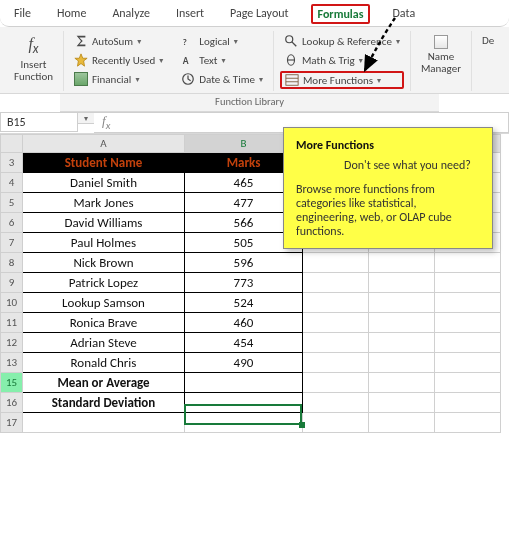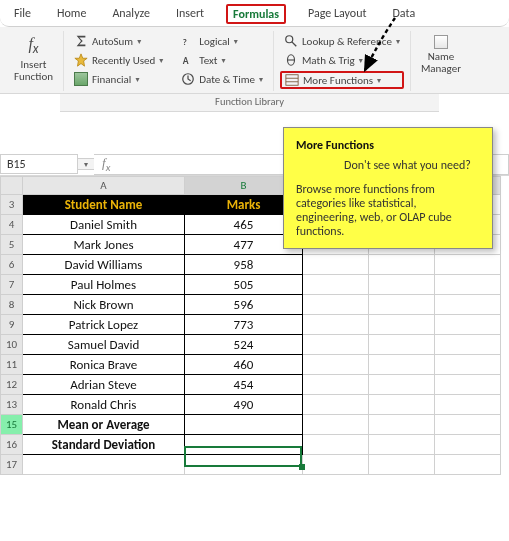--- a/index.html
+++ b/index.html
@@ -18,41 +18,41 @@
   .big-btn .lbl { font-size: 11px; color: #444; text-align: center; line-height: 12px; }
   .small-list { display: flex; flex-direction: column; gap: 3px; }
   .small-btn { display: flex; align-items: center; gap: 4px; font-size: 11px; color: #444; padding: 1px 4px; cursor: pointer; white-space: nowrap; }
   .small-btn .caret { font-size: 8px; color: #666; }
   .chunk-row { display: flex; gap: 10px; }
   .highlighted-btn { border: 2px solid #d11515; border-radius: 2px; padding: 0px 3px; }
 
   .ribbon-grouplabel { background:#f3f3f3; border-bottom:1px solid #d8d8d8; text-align:center; font-size:10.5px; color:#666; padding: 1px 0 3px 0; margin-left: 60px; margin-right: 70px; }
 
   
-  .fbar-row { display: flex; align-items: center; border-bottom: 1px solid #d8d8d8; margin-top: 42px; }
+  .fbar-row { display: flex; align-items: flex-start; border-bottom: 1px solid #d8d8d8; }
   .namebox { width: 78px; border: 1px solid #cfcfcf; background: #fff; font-size: 12px; padding: 2px 6px; color: #333; }
   .dd-caret { width: 16px; border-top:1px solid #cfcfcf; border-bottom:1px solid #cfcfcf; background:#f3f3f3; display:flex; align-items:center; justify-content:center; font-size:8px; color:#666; }
   .fxarea { flex:1; display:flex; align-items:center; border: 1px solid #cfcfcf; border-left:none; }
   .fxicon { font-style: italic; font-family: "Times New Roman", serif; color:#888; padding: 0 8px; font-size:13px;}
   .fbar { flex:1; border:none; outline:none; font-size:12px; padding:2px; background:#fff; }
 
   
   .grid-wrap { position: relative; }
   .selbox { width: 22px; background:#e6e6e6; border:1px solid #cfcfcf; }
   table { border-collapse: collapse; table-layout: fixed; }
   th.colhead, td.rowhead { background: #e6e6e6; border: 1px solid #cfcfcf; font-weight: normal; font-size: 11px; color:#555; text-align:center; }
   th.colhead { height: 18px; }
   td.rowhead { width: 22px; }
   .colA { width: 162px; }
   .colB { width: 118px; }
   .colC { width: 66px; }
   .colD { width: 66px; }
   .colE { width: 66px; }
   td.cell { border: 1px solid #d0d0d0; font-size: 13px; height: 20px; padding: 0 4px; background:#fff; text-align:center; color:#111; }
-  tr.hrow td.cellA, tr.hrow td.cellB { background:#000; color:#eab308; font-weight:700; }
+  tr.hrow td.cellA, tr.hrow td.cellB { background:#000; color:#c2410c; font-weight:700; }
   td.cellA { text-align:center; }
   td.cellB { }
   .bordered td.cellA, .bordered td.cellB { border: 1px solid #000; }
   .green-label { background:#00a55a; color:#fff; font-weight:700; text-align:center; }
   td.rowhead.sel { background:#86efac; color:#187a3a; }
   th.colhead.sel { background:#d3d3d3; color:#187a3a; }
 
   
   .active-outline { position:absolute; border:2px solid #187a3a; pointer-events:none; }
   .fill-handle { position:absolute; width:6px; height:6px; background:#187a3a; }
@@ -73,22 +73,22 @@
   svg.svgico { width:14px; height:14px; }
 </style>
 </head>
 <body>
 
 <div class="tabs">
   <div class="tab">File</div>
   <div class="tab">Home</div>
   <div class="tab">Analyze</div>
   <div class="tab">Insert</div>
+  <div class="tab">Page Layout</div>
   <div class="tab active">Formulas</div>
-  <div class="tab">Page Layout</div>
   <div class="tab">Data</div>
 </div>
 
 <div class="ribbon">
 
   <div class="chunk">
     <div class="big-btn">
       <span class="ico ico-fx">f<sub>x</sub></span>
       <span class="lbl" style="white-space:pre-line;">Insert
 Function</span>
@@ -174,20 +174,27 @@
       </div>
     </div>
   </div>
 
   <div class="chunk">
     <div class="big-btn">
       <span class="ico ico-tag"></span>
       <span class="lbl" style="white-space:pre-line;">Name
 Manager</span>
     </div>
+  </div>
+  <div class="chunk" style="padding-right:0;border:none;">
+    <div class="small-list">
+        <div class="small-btn">
+          <span>De</span>
+        </div>
+      </div>
   </div>
 </div>
 <div class="ribbon-grouplabel">Function Library</div>
 
 <div class="fbar-row">
   <input class="namebox" value="B15" style="">
   <div class="dd-caret">▾</div>
   <div class="fxarea">
     <span class="fxicon">f<sub>x</sub></span>
     <input class="fbar" style="">
@@ -235,21 +242,21 @@
           <td class="rowhead">5</td>
           <td class="cell cellA">Mark Jones</td>
           <td class="cell cellB">477</td>
           <td class="cell"></td>
           <td class="cell"></td>
           <td class="cell"></td>
         </tr>
   <tr class="bordered">
           <td class="rowhead">6</td>
           <td class="cell cellA">David Williams</td>
-          <td class="cell cellB">958</td>
+          <td class="cell cellB">566</td>
           <td class="cell"></td>
           <td class="cell"></td>
           <td class="cell"></td>
         </tr>
   <tr class="bordered">
           <td class="rowhead">7</td>
           <td class="cell cellA">Paul Holmes</td>
           <td class="cell cellB">505</td>
           <td class="cell"></td>
           <td class="cell"></td>
@@ -266,21 +273,21 @@
   <tr class="bordered">
           <td class="rowhead">9</td>
           <td class="cell cellA">Patrick Lopez</td>
           <td class="cell cellB">773</td>
           <td class="cell"></td>
           <td class="cell"></td>
           <td class="cell"></td>
         </tr>
   <tr class="bordered">
           <td class="rowhead">10</td>
-          <td class="cell cellA">Samuel David</td>
+          <td class="cell cellA">Lookup Samson</td>
           <td class="cell cellB">524</td>
           <td class="cell"></td>
           <td class="cell"></td>
           <td class="cell"></td>
         </tr>
   <tr class="bordered">
           <td class="rowhead">11</td>
           <td class="cell cellA">Ronica Brave</td>
           <td class="cell cellB">460</td>
           <td class="cell"></td>

